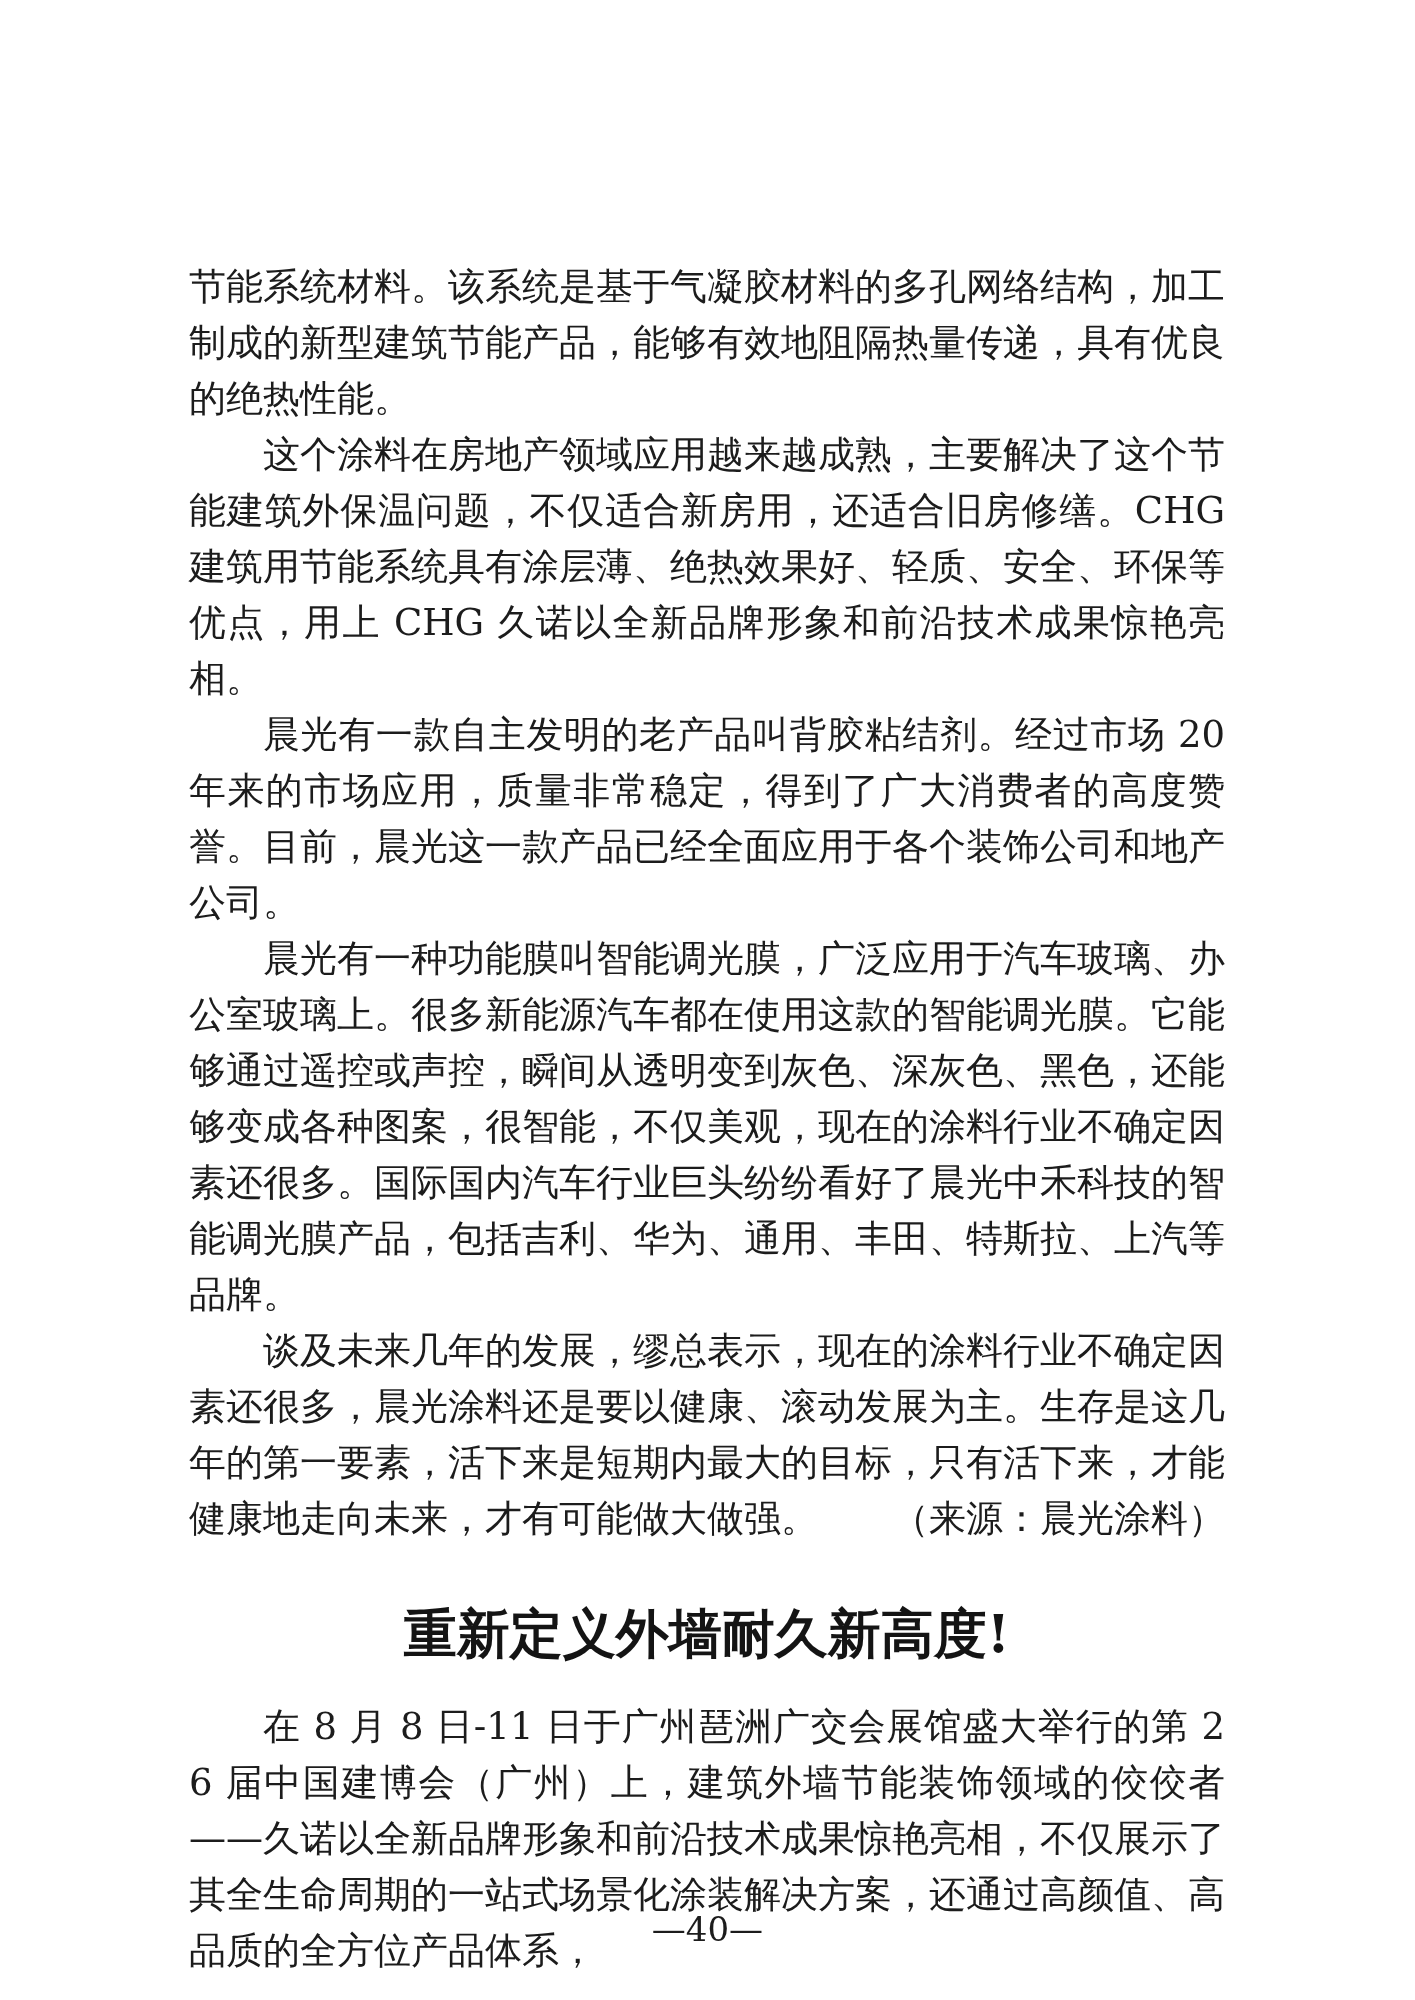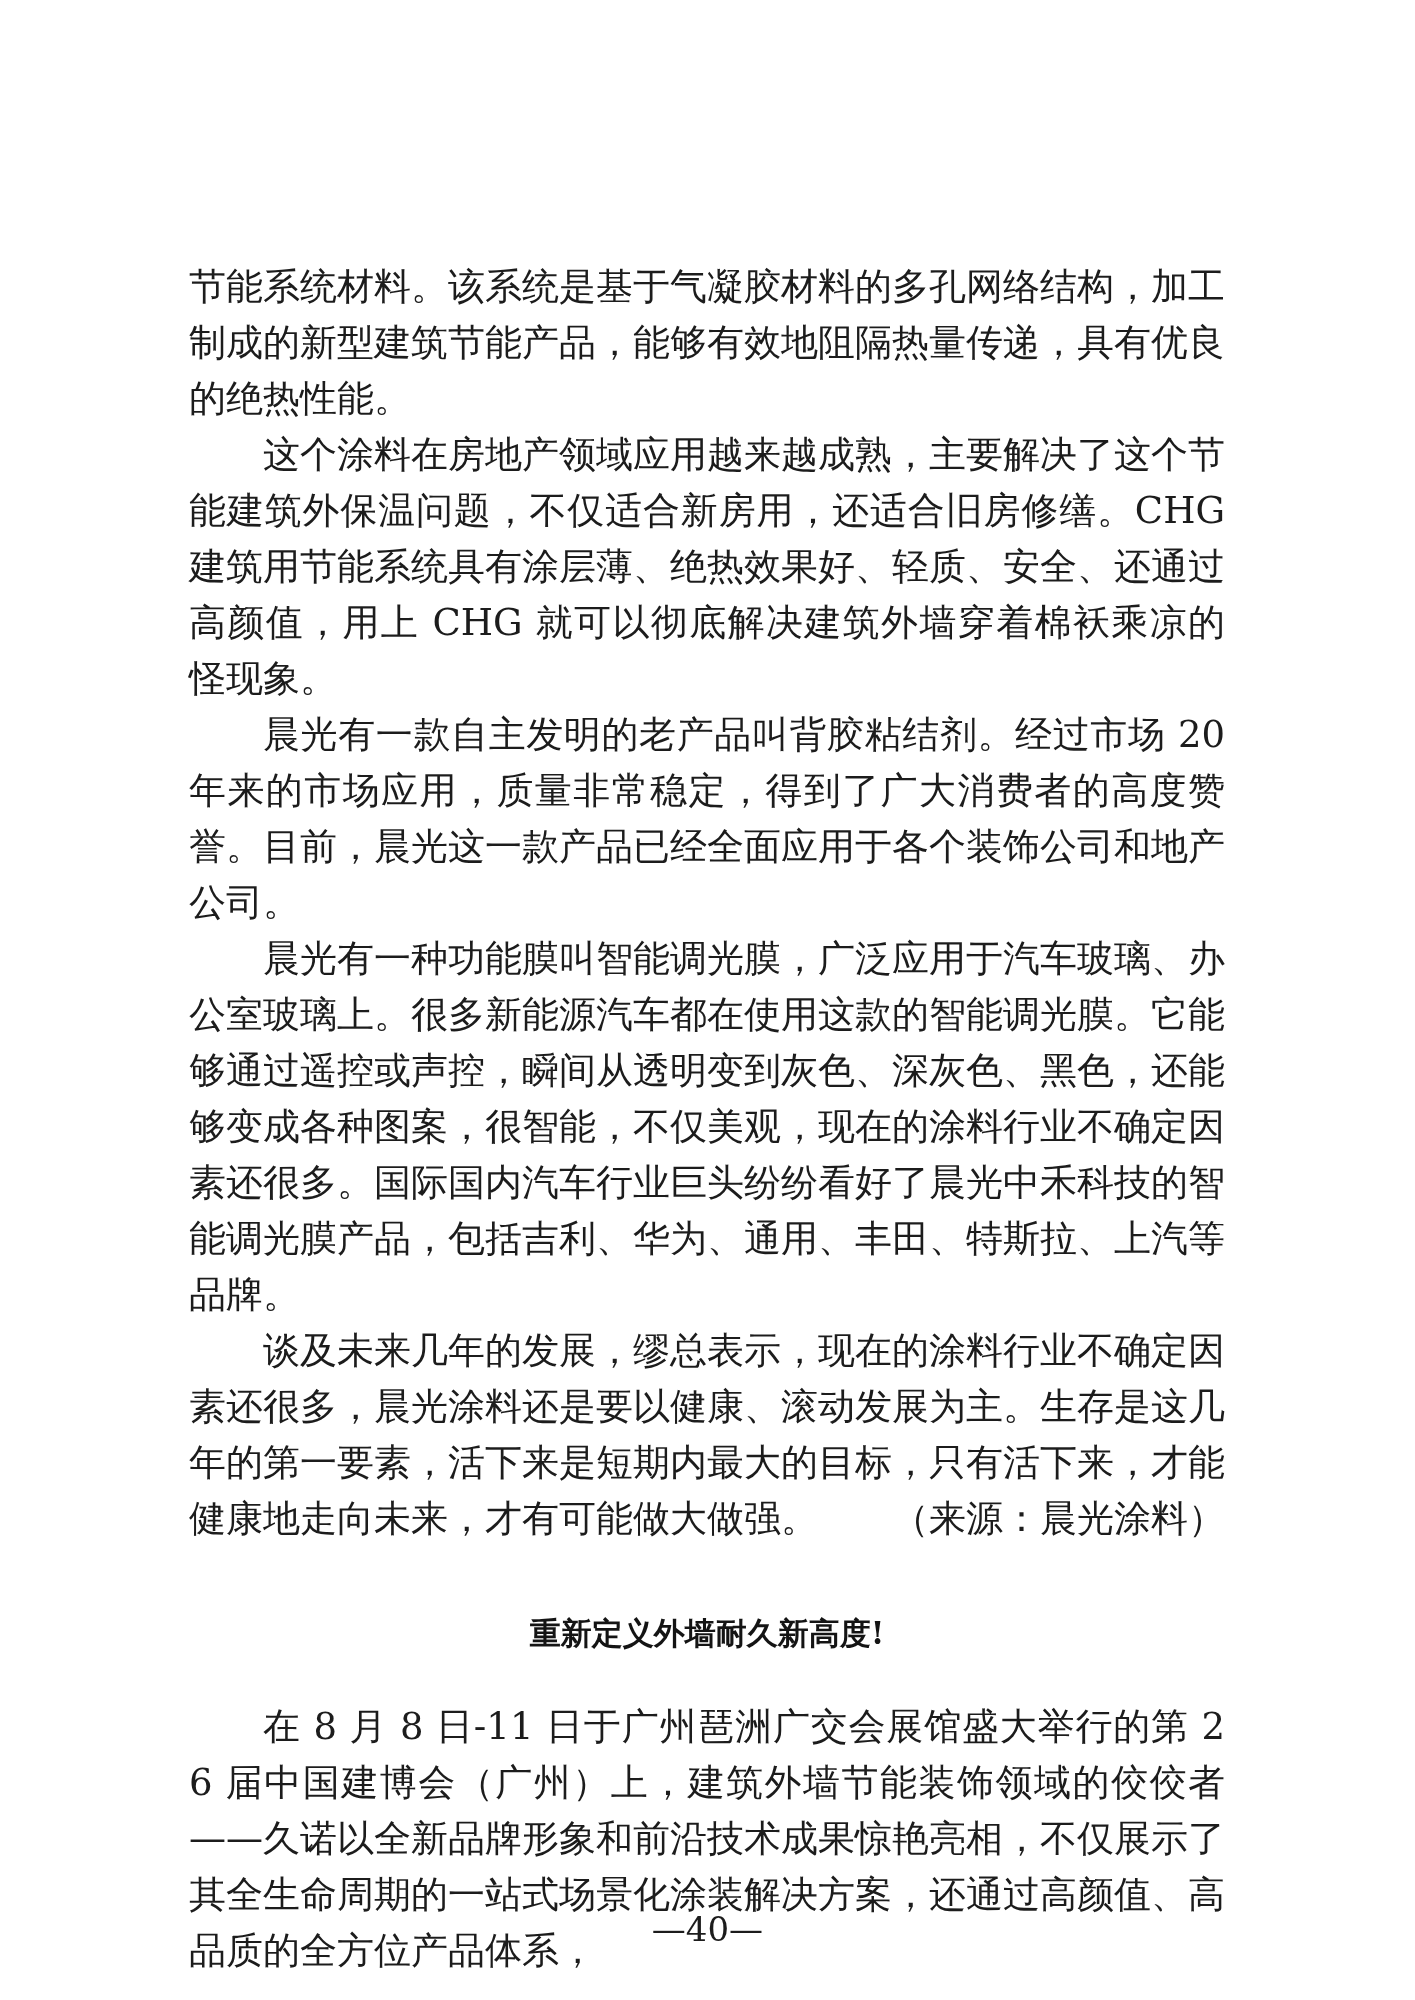--- a/index.html
+++ b/index.html
@@ -31,21 +31,21 @@
     word-break: break-all;
   }
   .indent {
     text-indent: 2em;
   }
   .source {
     float: right;
   }
   .heading {
     margin: 54px 0 34px 0;
-    font-size: 31px;
+    font-size: 53px;
     line-height: 64px;
     font-weight: bold;
     text-align: center;
     color: #141414;
   }
   .footer {
     position: absolute;
     left: 0;
     right: 0;
     top: 1886px;
@@ -55,21 +55,21 @@
   }
 </style>
 </head>
 <body>
 
 <div class="page">
   <div class="content">
 
     <p class="para">节能系统材料。该系统是基于气凝胶材料的多孔网络结构，加工制成的新型建筑节能产品，能够有效地阻隔热量传递，具有优良的绝热性能。</p>
 
-    <p class="para indent">这个涂料在房地产领域应用越来越成熟，主要解决了这个节能建筑外保温问题，不仅适合新房用，还适合旧房修缮。CHG 建筑用节能系统具有涂层薄、绝热效果好、轻质、安全、还通过高颜值，用上 CHG 就可以彻底解决建筑外墙穿着棉袄乘凉的怪现象。</p>
+    <p class="para indent">这个涂料在房地产领域应用越来越成熟，主要解决了这个节能建筑外保温问题，不仅适合新房用，还适合旧房修缮。CHG 建筑用节能系统具有涂层薄、绝热效果好、轻质、安全、环保等优点，用上 CHG 久诺以全新品牌形象和前沿技术成果惊艳亮相。</p>
 
     <p class="para indent">晨光有一款自主发明的老产品叫背胶粘结剂。经过市场 20 年来的市场应用，质量非常稳定，得到了广大消费者的高度赞誉。目前，晨光这一款产品已经全面应用于各个装饰公司和地产公司。</p>
 
     <p class="para indent">晨光有一种功能膜叫智能调光膜，广泛应用于汽车玻璃、办公室玻璃上。很多新能源汽车都在使用这款的智能调光膜。它能够通过遥控或声控，瞬间从透明变到灰色、深灰色、黑色，还能够变成各种图案，很智能，不仅美观，现在的涂料行业不确定因素还很多。国际国内汽车行业巨头纷纷看好了晨光中禾科技的智能调光膜产品，包括吉利、华为、通用、丰田、特斯拉、上汽等品牌。</p>
 
     <p class="para indent"><span>谈及未来几年的发展，缪总表示，现在的涂料行业不确定因素还很多，晨光涂料还是要以健康、滚动发展为主。生存是这几年的第一要素，活下来是短期内最大的目标，只有活下来，才能健康地走向未来，才有可能做大做强。</span><span class="source">（来源：晨光涂料）</span></p>
 
     <h2 class="heading">重新定义外墙耐久新高度!</h2>
 
     <p class="para indent">在 8 月 8 日-11 日于广州琶洲广交会展馆盛大举行的第 26 届中国建博会（广州）上，建筑外墙节能装饰领域的佼佼者——久诺以全新品牌形象和前沿技术成果惊艳亮相，不仅展示了其全生命周期的一站式场景化涂装解决方案，还通过高颜值、高品质的全方位产品体系，</p>

